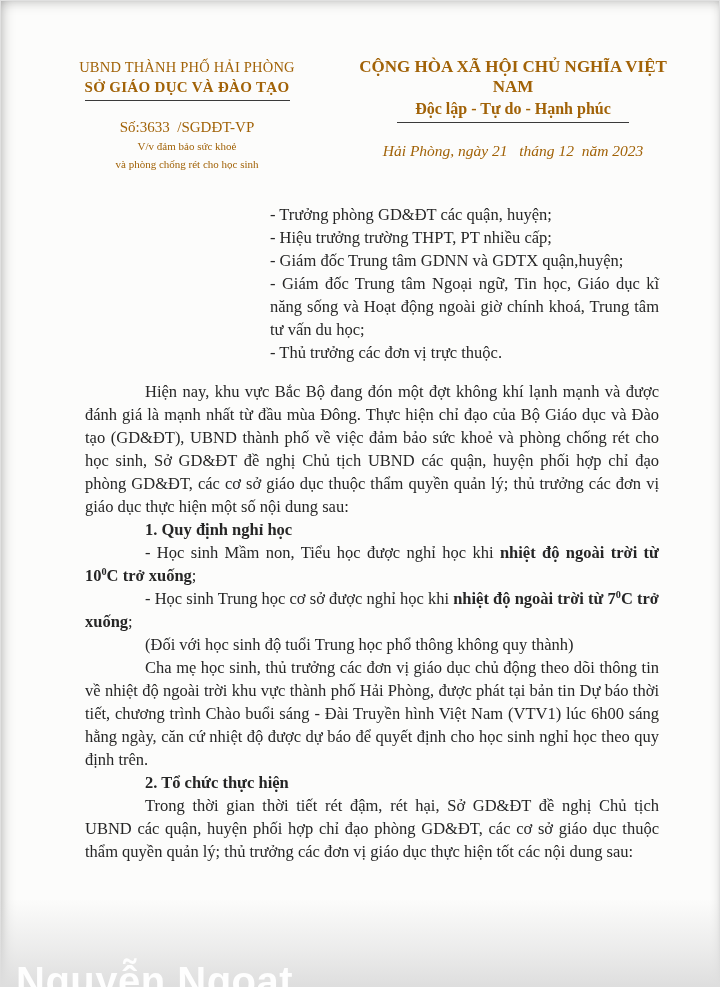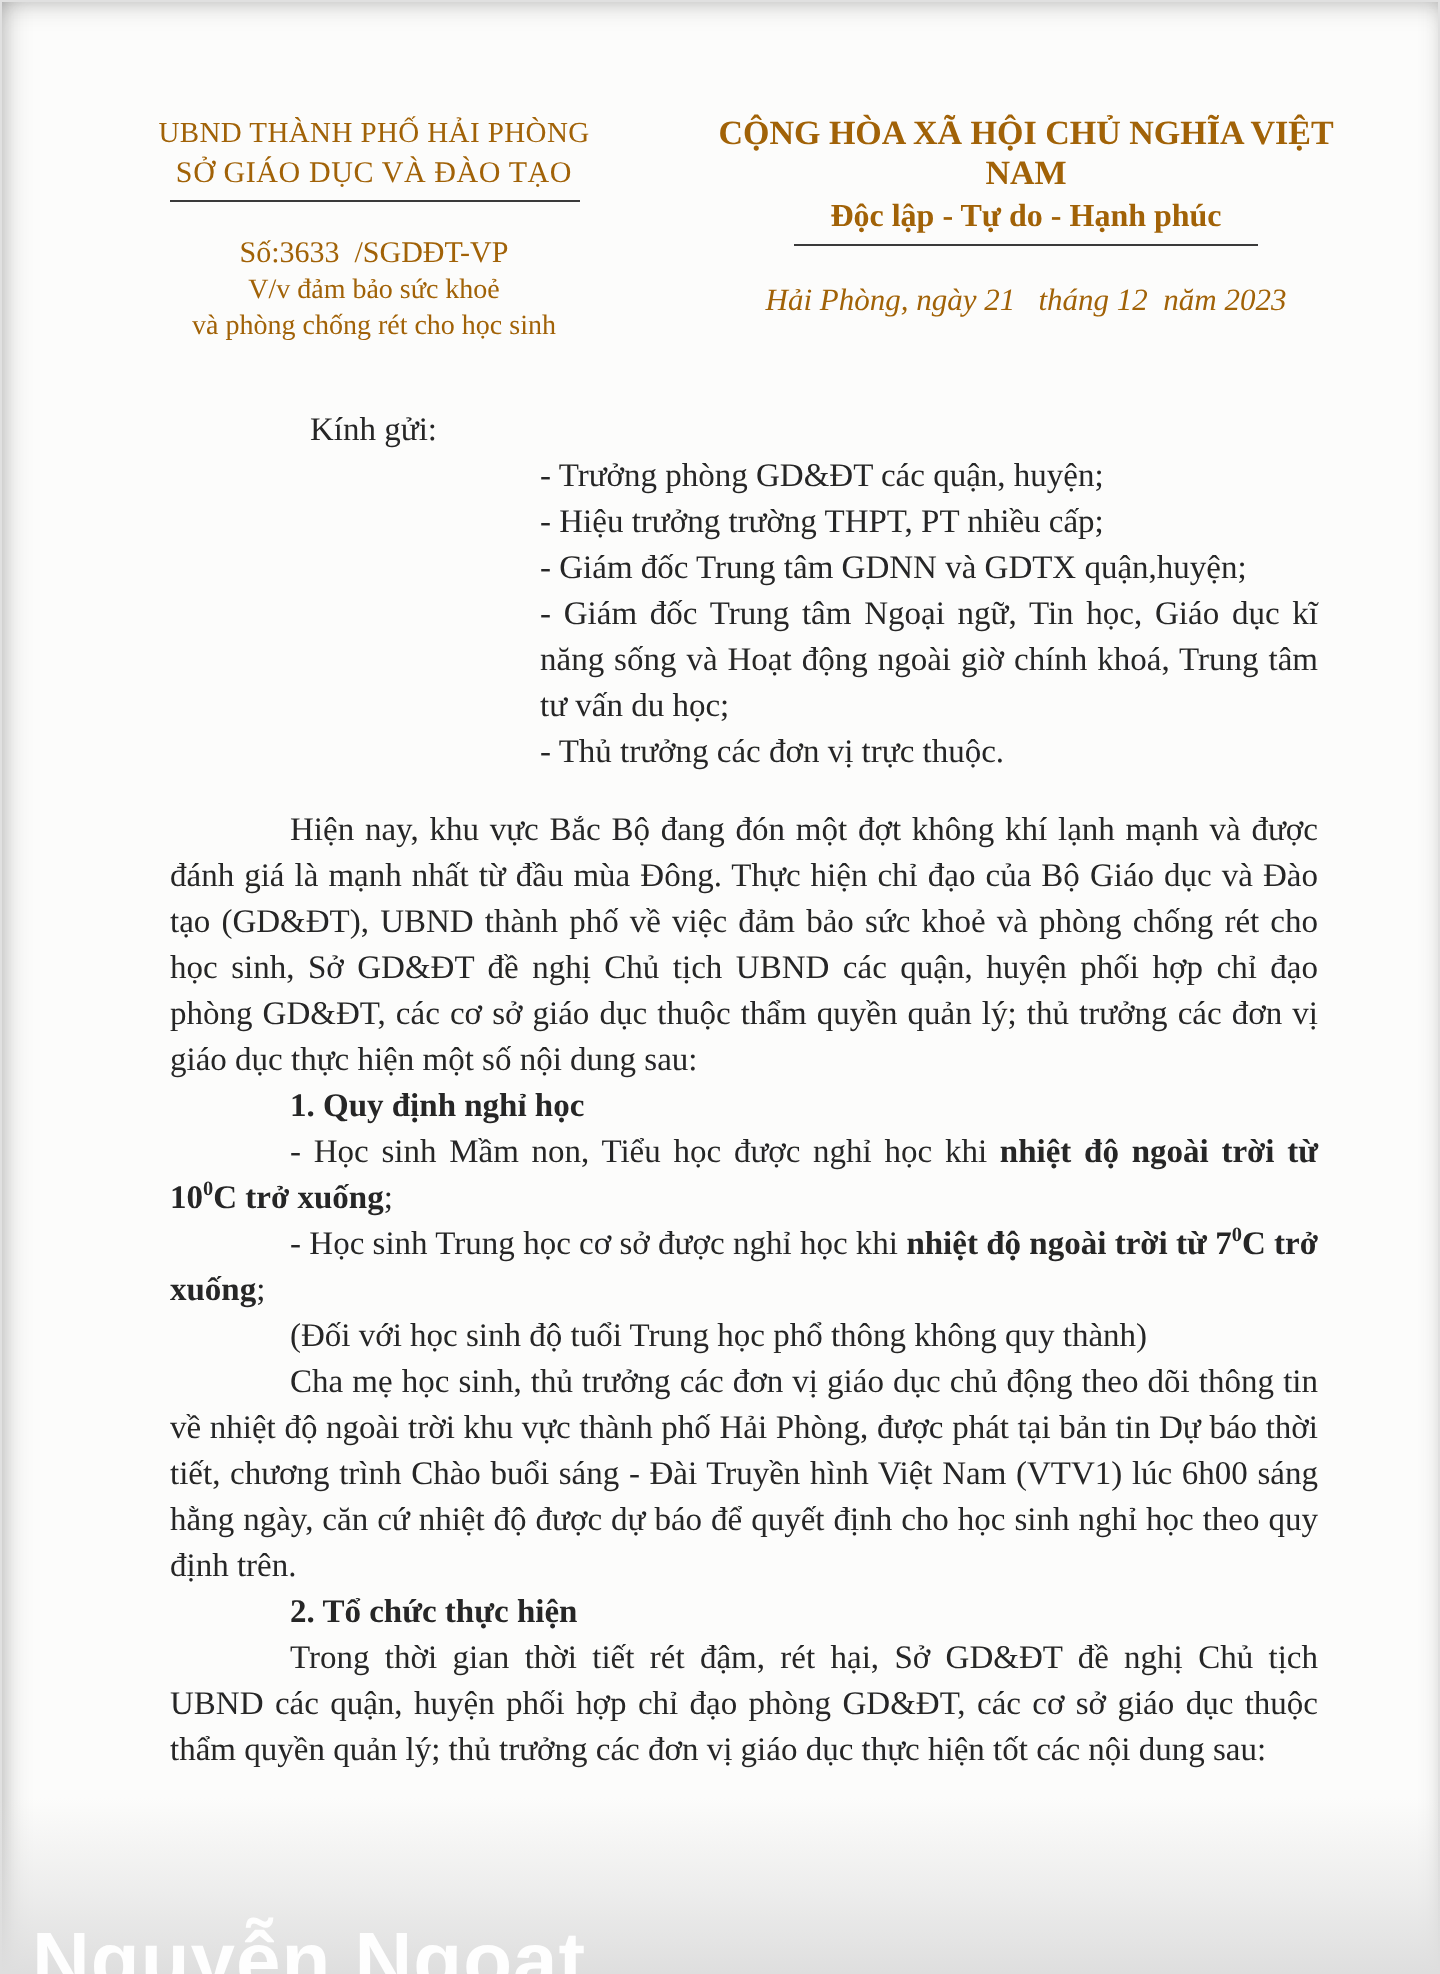--- a/index.html
+++ b/index.html
@@ -21,28 +21,28 @@
       inset -8px 0 12px -10px rgba(70,70,70,.3);
   }
   .header {
     position: absolute; top: 57px; left: 42px; right: 36px;
     display: flex; color: #a16207;
   }
   .hcol { text-align: center; }
   .hleft { width: 290px; }
   .hright { flex: 1; margin-left: 10px; }
   .h-line1-left { font-size: 14.5px; line-height: 20px; letter-spacing: .2px; }
-  .h-line2-left { font-size: 15px; font-weight: normal; line-height: 20px; letter-spacing: .3px; }
+  .h-line2-left { font-size: 15px; font-weight: bold; line-height: 20px; letter-spacing: .3px; }
   .h-line1-right { font-size: 17px; font-weight: bold; line-height: 20px; }
   .h-line2-right { font-size: 16px; font-weight: bold; line-height: 21px; margin-top: 1px; }
   .h-rule { border-bottom: 1.6px solid #3a3a3a; margin: 3px auto 0; height: 0; }
   .h-rule.left { width: 205px; }
   .h-rule.right { width: 232px; }
   .doc-number { margin-top: 17px; font-size: 15px; line-height: 19px; }
-  .subject { font-size: 14px; line-height: 18px; }
+  .subject { font-size: 11px; line-height: 18px; }
   .dateline { margin-top: 19px; font-style: italic; font-size: 15.5px; }
   .body-flow {
     position: absolute; top: 203px; left: 85px; width: 574px;
     color: #262626; font-size: 16.5px; line-height: 23px;
   }
   .salutation { margin-left: 70px; }
   .recipients { margin-left: 185px; text-align: justify; }
   .recipient { text-align: justify; }
   .para { margin: 0; text-align: justify; text-indent: 60px; }
   .para.first { margin-top: 16px; }
@@ -78,21 +78,20 @@
     </div>
     <div class="hcol hright">
       <div class="h-line1-right">CỘNG HÒA XÃ HỘI CHỦ NGHĨA VIỆT NAM</div>
       <div class="h-line2-right">Độc lập - Tự do - Hạnh phúc</div>
       <div class="h-rule right"></div>
       <div class="dateline">Hải Phòng, ngày 21&nbsp;&nbsp; tháng 12&nbsp; năm 2023</div>
     </div>
   </div>
 
   <div class="body-flow">
-    <div class="salutation">Kính gửi:</div>
 
     <div class="recipients">
       <div class="recipient">- Trưởng phòng GD&amp;ĐT các quận, huyện;</div>
       <div class="recipient">- Hiệu trưởng trường THPT, PT nhiều cấp;</div>
       <div class="recipient">- Giám đốc Trung tâm GDNN và GDTX quận,huyện;</div>
       <div class="recipient">- Giám đốc Trung tâm Ngoại ngữ, Tin học, Giáo dục kĩ năng sống và Hoạt động ngoài giờ chính khoá, Trung tâm tư vấn du học;</div>
       <div class="recipient">- Thủ trưởng các đơn vị trực thuộc.</div>
     </div>
 
     <p class="para first">Hiện nay, khu vực Bắc Bộ đang đón một đợt không khí lạnh mạnh và được đánh giá là mạnh nhất từ đầu mùa Đông. Thực hiện chỉ đạo của Bộ Giáo dục và Đào tạo (GD&amp;ĐT), UBND thành phố về việc đảm bảo sức khoẻ và phòng chống rét cho học sinh, Sở GD&amp;ĐT đề nghị Chủ tịch UBND các quận, huyện phối hợp chỉ đạo phòng GD&amp;ĐT, các cơ sở giáo dục thuộc thẩm quyền quản lý; thủ trưởng các đơn vị giáo dục thực hiện một số nội dung sau:</p>

